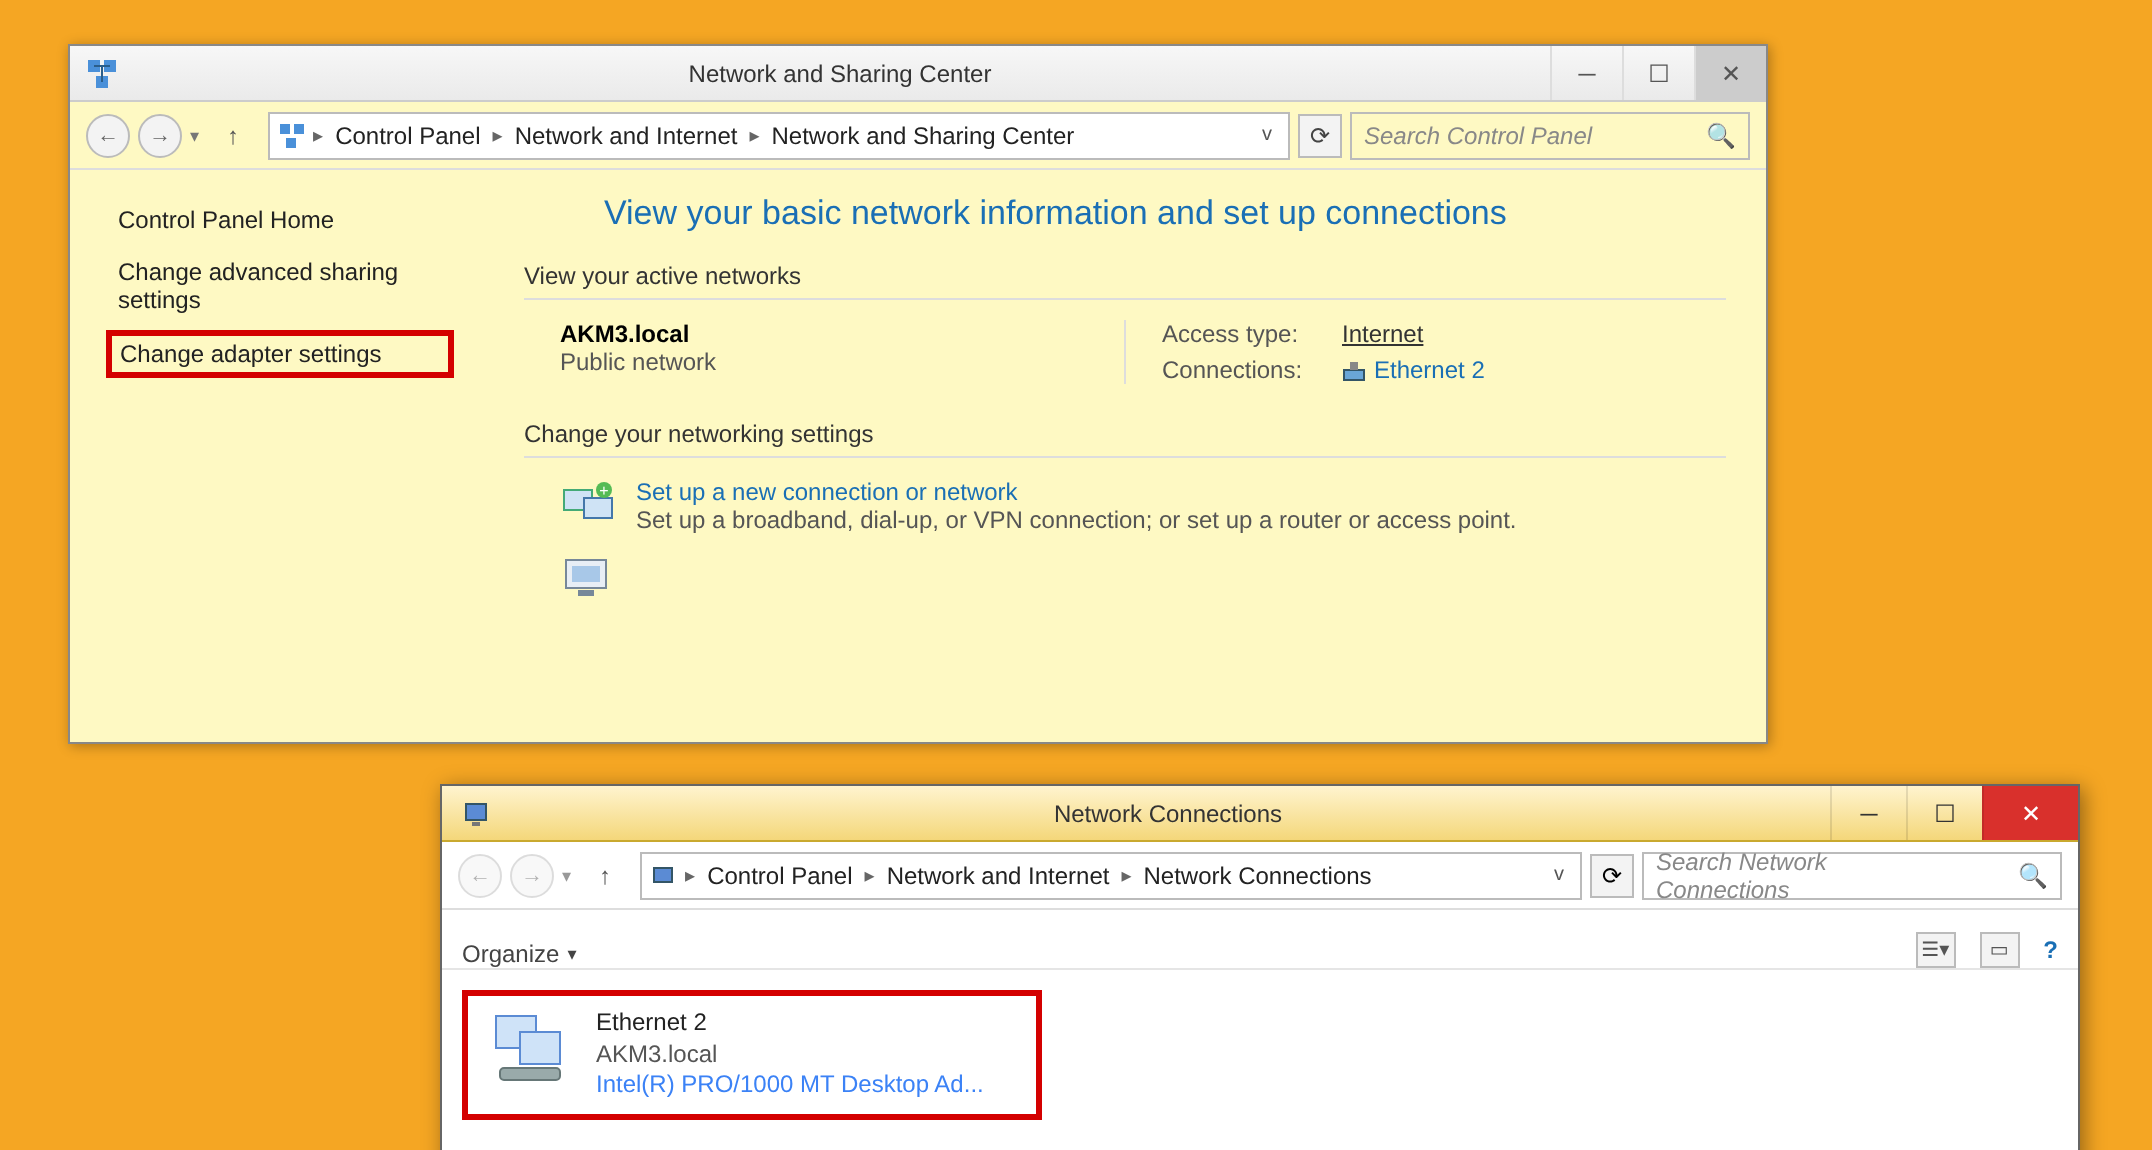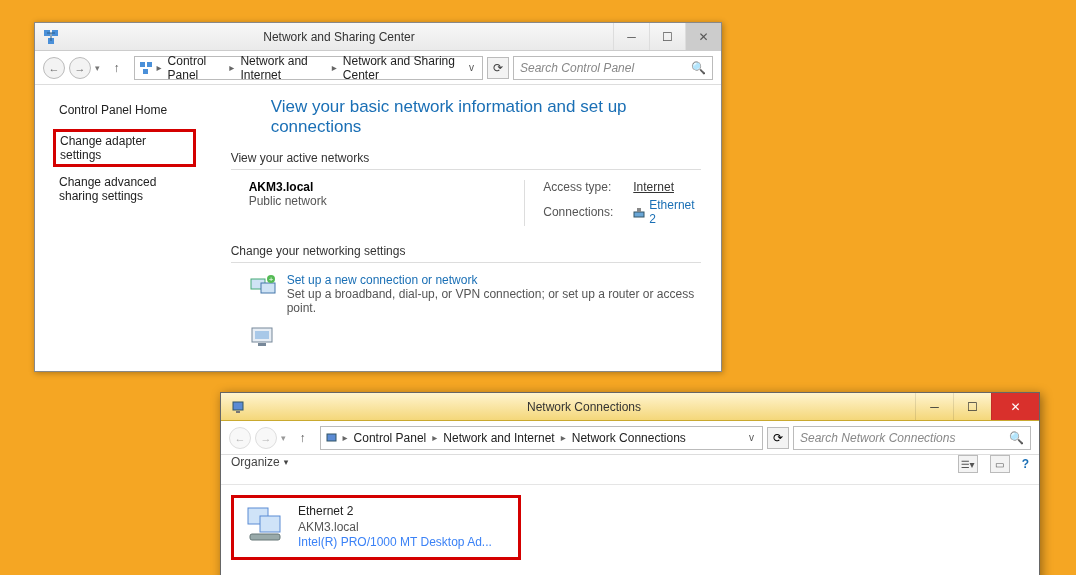--- a/index.html
+++ b/index.html
@@ -1,21 +1,21 @@
 <!DOCTYPE html>
 <html><head>
 <meta charset="utf-8">
 <style>
   * { box-sizing: border-box; margin: 0; padding: 0; font-family: "Segoe UI", Tahoma, sans-serif; }
   body { background: #f5a623; width: 1076px; height: 575px; position: relative; overflow: hidden; }
 
   
   .win1 {
-    position: absolute; left: 34px; top: 22px; width: 688px; height: 350px;
-    background: #ffffff; border: 1px solid #888; box-shadow: 1px 1px 6px rgba(0,0,0,.3);
+    position: absolute; left: 34px; top: 22px; width: 850px; height: 350px;
+    background: #fef9c3; border: 1px solid #888; box-shadow: 1px 1px 6px rgba(0,0,0,.3);
   }
   .w1-titlebar {
     height: 28px; background: linear-gradient(#f7f7f7,#eaeaea); border-bottom: 1px solid #ccc;
     display: flex; align-items: center; font-size: 12px;
   }
   .w1-titlebar .appicon { width: 16px; height: 16px; margin: 0 6px 0 8px; display:inline-block;}
   .w1-title { flex: 1; text-align:center; color:#333;}
   .winbtns { display:flex; height:100%;}
   .winbtn { width:36px; display:flex; align-items:center; justify-content:center; border-left:1px solid #ddd; font-size:12px; color:#555;}
   .winbtn.close1 { background:#ccc; }
@@ -69,21 +69,21 @@
   .w2-titlebar{
     height:28px; background:linear-gradient(#fff4cf,#f4d77a); border-bottom:1px solid #c9a92f;
     display:flex; align-items:center; font-size:12px;
   }
   .w2-titlebar .appicon{ margin:0 6px 0 10px;}
   .w2-title{ flex:1; text-align:center; color:#333;}
   .winbtn2 { width:38px; display:flex;align-items:center;justify-content:center;height:100%;border-left:1px solid rgba(0,0,0,.1); font-size:12px; color:#333;}
   .winbtn2.close2 { background:#d9302c; color:#fff; width:48px;}
 
   .w2-nav { height:34px; border-bottom:1px solid #ddd; display:flex; align-items:center; padding:0 8px; gap:4px; font-size:12px;}
-  .w2-tool{ height:30px; border-bottom:1px solid #e5e5e5; display:flex; align-items:flex-start; padding:0 10px; font-size:12px; color:#444; justify-content:space-between;}
+  .w2-tool{ height:30px; border-bottom:1px solid #e5e5e5; display:flex; align-items:flex-end; padding:0 10px; font-size:12px; color:#444; justify-content:space-between;}
   .w2-tool .org { display:inline-flex; align-items:center; gap:4px; cursor:pointer;}
   .w2-tool .rightbtns{ display:flex; gap:12px; align-items:center;}
   .tbtn { width:20px;height:18px;border:1px solid #bbb;display:inline-flex;align-items:center;justify-content:center;font-size:10px;color:#555;background:#f3f3f3;}
 
   .w2-body{ padding:10px; height:calc(100% - 92px); }
   .conn { display:inline-flex; gap:10px; padding:6px 10px; border:3px solid #d40000; width:290px;}
   .connicon{ width:44px;height:40px; display:flex;align-items:center;justify-content:center;}
   .conntxt{ font-size:12px; line-height:1.3;}
   .conntxt .cname{ color:#222;}
   .conntxt .cdom { color:#555;}
@@ -139,22 +139,22 @@
     <div class="searchbox">
       <span>Search Control Panel</span>
       <span class="mag">🔍</span>
     </div>
   </div>
 
   <div class="w1-body">
     <div class="w1-side">
       <div class="sidelink">Control Panel Home</div>
       <div class="sidegap"></div>
+      <div class="sidelink">Change advanced sharing settings</div>
       <div class="sidelink hl">Change adapter settings</div>
-      <div class="sidelink">Change advanced sharing settings</div>
     </div>
 
     <div class="w1-main">
       <div class="bighead">View your basic network information and set up connections</div>
 
       <div class="subhead">View your active networks</div>
       <div class="subdiv"></div>
 
       <div class="netrow">
         <div class="netleft">
@@ -239,21 +239,21 @@
       </span>
       <span class="sep">▸</span>
       <span class="crumb">Control Panel</span>
       <span class="sep">▸</span>
       <span class="crumb">Network and Internet</span>
       <span class="sep">▸</span>
       <span class="crumb">Network Connections</span>
       <span class="addr-dd">v</span>
     </div>
     <div class="refresh">⟳</div>
-    <div class="searchbox" style="width:238px">
+    <div class="searchbox" style="width:210px">
       <span>Search Network Connections</span>
       <span class="mag">🔍</span>
     </div>
   </div>
 
   <div class="w2-tool">
     <span class="org">
       <span>Organize</span>
       <span style="font-size:9px;">▾</span>
     </span>

